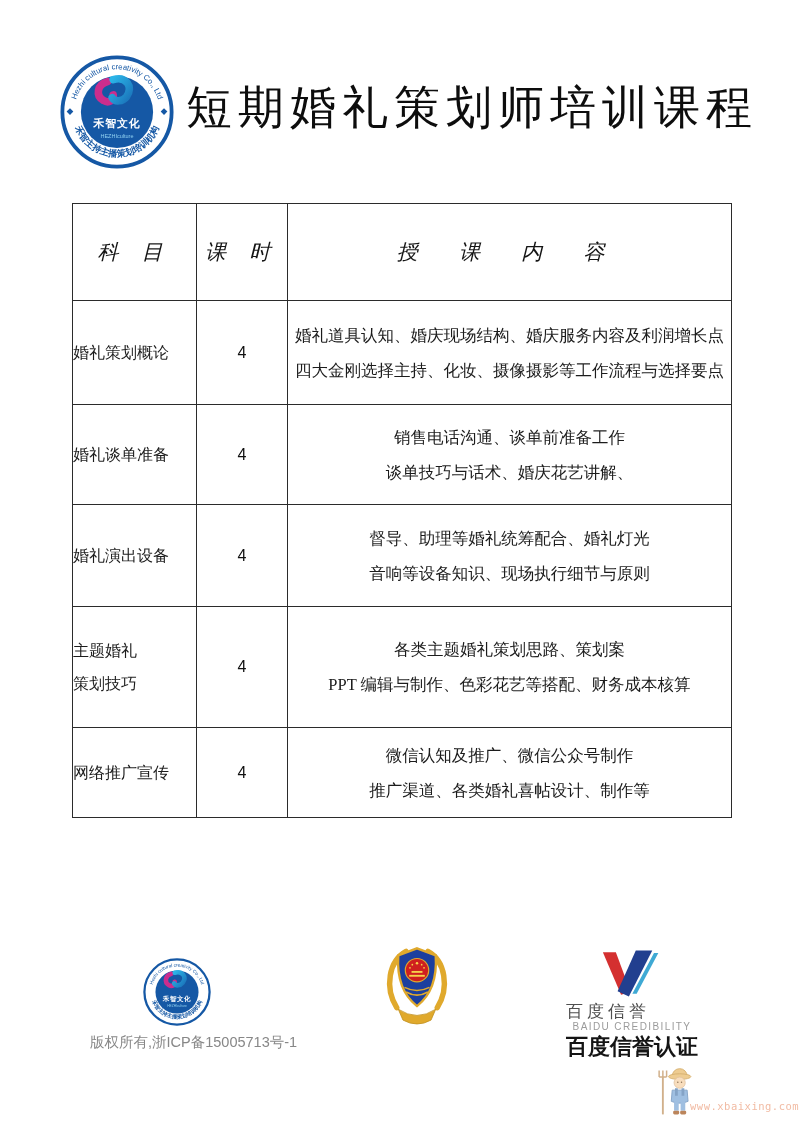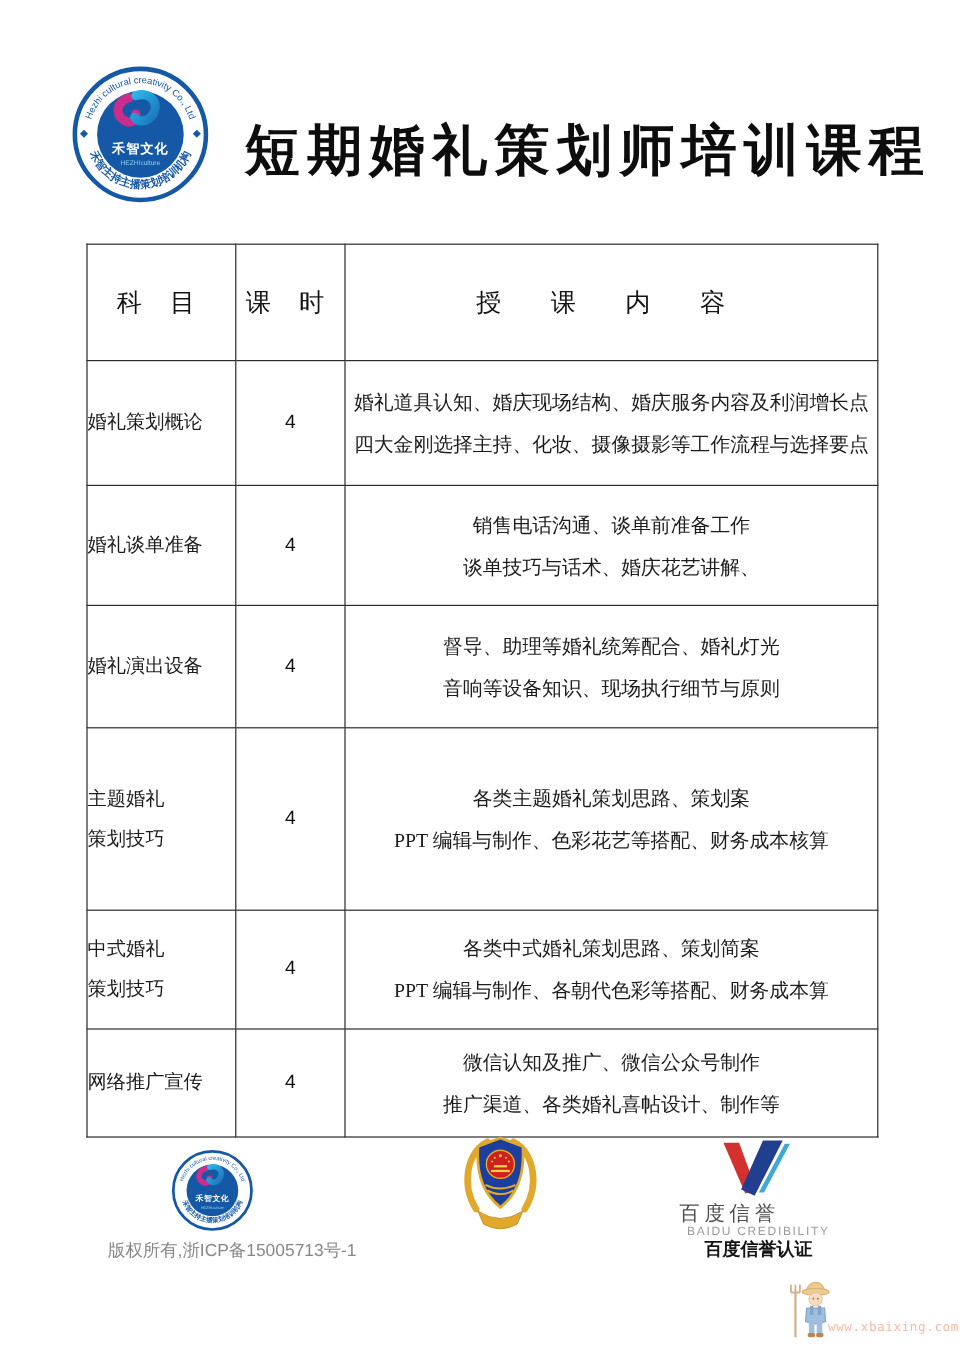--- a/index.html
+++ b/index.html
@@ -2,31 +2,31 @@
 <html><head>
 <meta charset="utf-8">
 <style>
   html,body{margin:0;padding:0;background:#fff;}
   .page{position:relative;width:800px;height:1128px;background:#ffffff;overflow:hidden;
         font-family:"Liberation Serif","DejaVu Serif",serif;color:#111;}
 
   
   .header-logo{position:absolute;left:60px;top:55px;width:114px;height:114px;}
   .footer-logo{position:absolute;left:143px;top:958px;width:68px;height:68px;}
-  .page-title{position:absolute;left:186px;top:80px;margin:18px;font-size:46px;line-height:56px;
-              font-weight:700;letter-spacing:6px;color:#0d0d0d;white-space:nowrap;}
+  .page-title{position:absolute;left:186px;top:80px;margin:0;font-size:46px;line-height:56px;
+              font-weight:400;letter-spacing:6px;color:#0d0d0d;white-space:nowrap;}
 
   
   table.course{position:absolute;left:72px;top:203px;width:659px;border-collapse:collapse;
                table-layout:fixed;}
   table.course th,table.course td{border:1.5px solid #2b2b2b;padding:0;vertical-align:middle;}
   col.c-subject{width:124px;} col.c-hours{width:91px;} col.c-content{width:444px;}
-  tr.hdr{height:97px;}
+  tr.hdr{height:97px;font-style:italic;}
   tr.r0{height:104px;} tr.r1{height:100px;} tr.r2{height:102px;}
-  tr.r3{height:152px;} tr.r4{height:99px;}  tr.r5{height:90px;}
+  tr.r3{height:121px;} tr.r4{height:99px;}  tr.r5{height:90px;}
   th{font-weight:400;font-size:21px;color:#141414;text-align:center;white-space:pre;}
   th.h-small{letter-spacing:9px;}
   th.h-wide{letter-spacing:18px;}
   td.subject{text-align:left;font-size:16px;color:#1c1c1c;}
   td.subject .sub-line{line-height:33px;}
   td.hours{text-align:center;font-family:"Liberation Sans","DejaVu Sans",sans-serif;
            font-size:16px;color:#101010;}
   td.content{text-align:center;font-size:16.5px;color:#1c1c1c;}
   td.content .content-line{line-height:35px;white-space:nowrap;}
 
@@ -37,21 +37,21 @@
   .police-text{position:absolute;left:323px;top:1031px;width:200px;font-family:"Liberation Sans","DejaVu Sans",sans-serif;
                font-size:17.5px;font-weight:700;color:#141414;white-space:nowrap;}
   .baidu-v{position:absolute;left:596px;top:947px;width:64px;height:52px;}
   .baidu-title{position:absolute;left:566px;top:1000px;width:132px;text-align:left;
                font-family:"Liberation Sans","DejaVu Sans",sans-serif;font-size:17px;
                letter-spacing:4px;color:#4f4f4f;}
   .baidu-sub{position:absolute;left:566px;top:1021px;width:132px;text-align:center;
              font-family:"Liberation Sans","DejaVu Sans",sans-serif;font-size:10px;
              letter-spacing:1.4px;color:#9b9b9b;}
   .baidu-cert{position:absolute;left:562px;top:1032px;width:140px;text-align:center;
-              font-family:"Liberation Sans","DejaVu Sans",sans-serif;font-size:15px;
+              font-family:"Liberation Sans","DejaVu Sans",sans-serif;font-size:22px;
               font-weight:700;color:#141414;}
   
   .mascot{position:absolute;left:656px;top:1064px;width:38px;height:56px;opacity:.85;}
   .wm-text{position:absolute;left:696px;top:1062px;font-family:"Liberation Sans","DejaVu Sans",sans-serif;
            font-size:30px;font-weight:700;letter-spacing:4px;white-space:nowrap;opacity:.8;}
   .wm-c1{color:#f2a05f;} .wm-c2{color:#f2a05f;} .wm-c3{color:#9cc25a;}
   .wm-url{position:absolute;left:690px;top:1100px;font-family:"DejaVu Sans Mono","Liberation Mono",monospace;
           font-size:10.5px;letter-spacing:.5px;color:#f0b49a;opacity:.9;}
   .logo-svg text{font-family:"Liberation Sans","DejaVu Sans",sans-serif;}
 </style>
@@ -136,31 +136,20 @@
       </tr>
       <tr class="r3">
         <td class="subject">
           <div class="sub-line">主题婚礼</div>
           <div class="sub-line">策划技巧</div>
         </td>
         <td class="hours">4</td>
         <td class="content">
           <div class="content-line">各类主题婚礼策划思路、策划案</div>
           <div class="content-line">PPT 编辑与制作、色彩花艺等搭配、财务成本核算</div>
-        </td>
-      </tr>
-      <tr class="r4">
-        <td class="subject">
-          <div class="sub-line">中式婚礼</div>
-          <div class="sub-line">策划技巧</div>
-        </td>
-        <td class="hours">4</td>
-        <td class="content">
-          <div class="content-line">各类中式婚礼策划思路、策划简案</div>
-          <div class="content-line">PPT 编辑与制作、各朝代色彩等搭配、财务成本算</div>
         </td>
       </tr>
       <tr class="r5">
         <td class="subject">
           <div class="sub-line">网络推广宣传</div>
           <div class="sub-line"></div>
         </td>
         <td class="hours">4</td>
         <td class="content">
           <div class="content-line">微信认知及推广、微信公众号制作</div>

